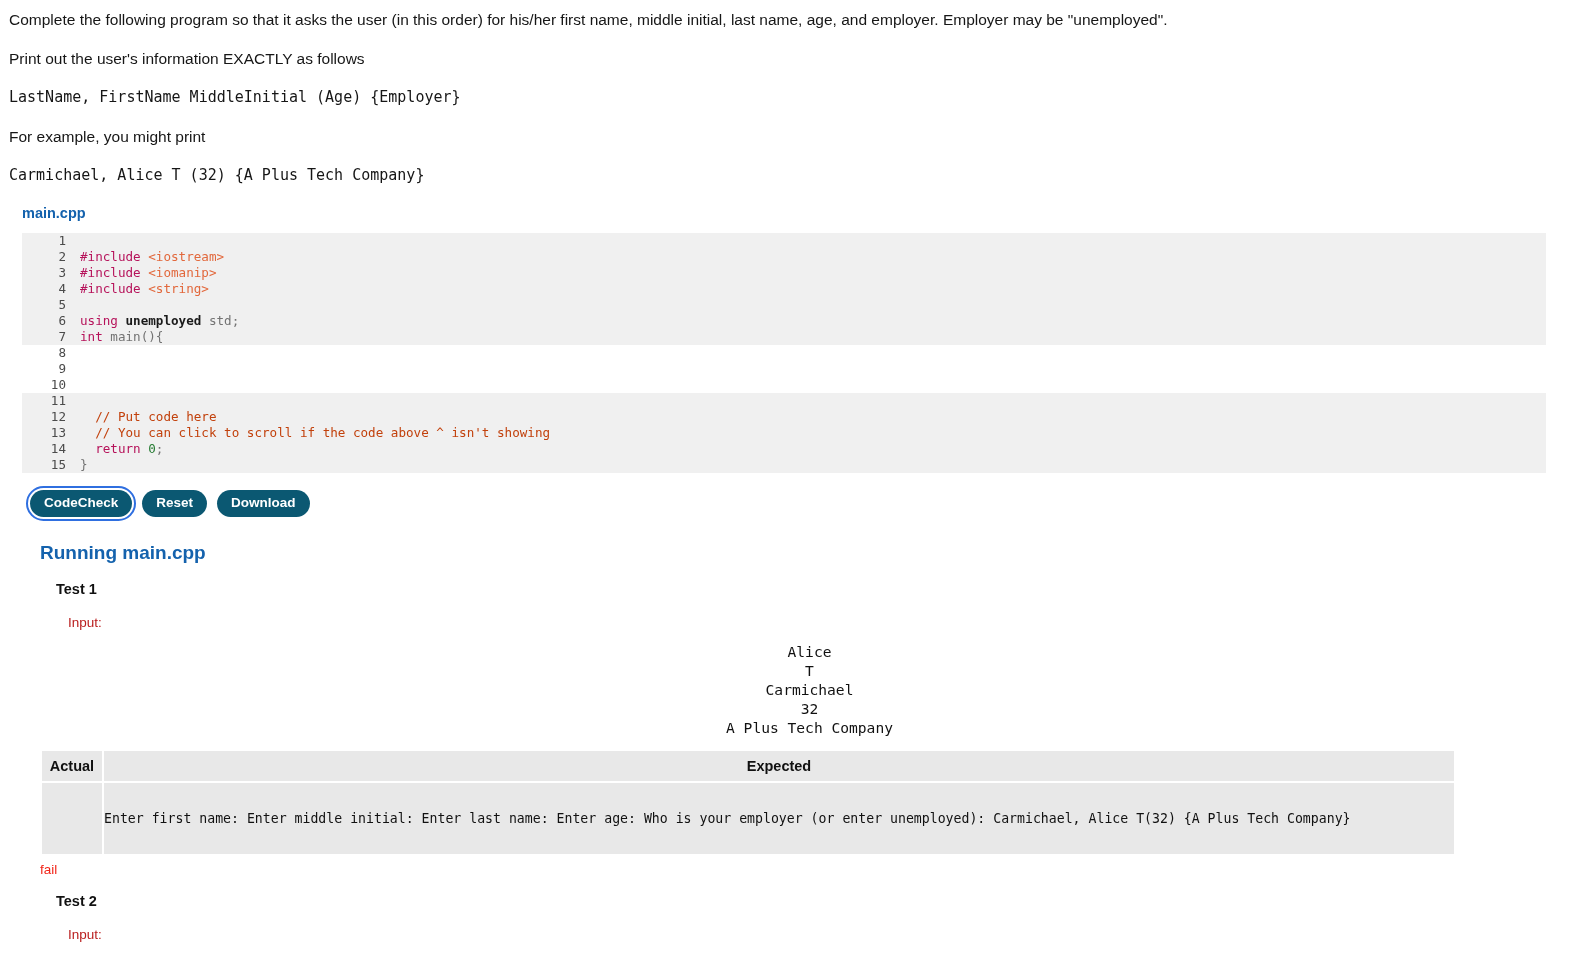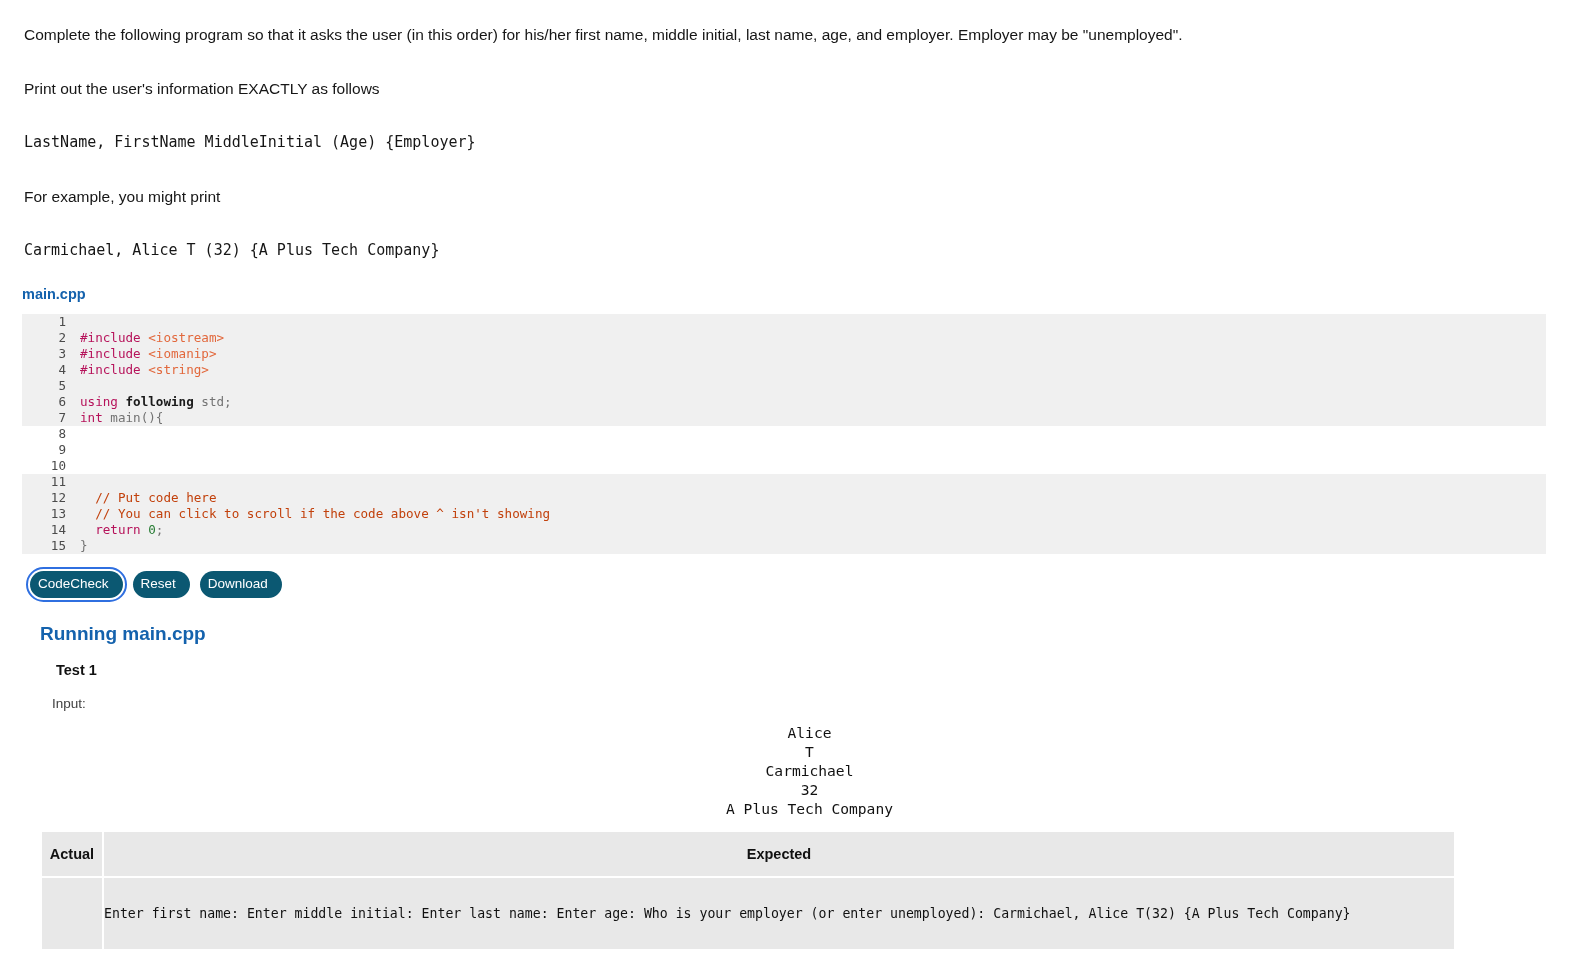--- a/index.html
+++ b/index.html
@@ -17,21 +17,21 @@
     -webkit-font-smoothing: antialiased;
   }
 
   .page { padding: 0; position: relative; }
 
   
   .prose {
     padding: 0 8px;
   }
   .prose p {
-    margin: 16px;
+    margin: 1px;
     padding: 9px 0;
     font-size: 15.5px;
     line-height: 1.3;
     color: #161616;
   }
   .prose p.mono {
     font-family: "DejaVu Sans Mono", "Liberation Mono", monospace;
     font-size: 15px;
     letter-spacing: 0px;
   }
@@ -81,23 +81,23 @@
     display: flex;
     align-items: center;
     gap: 10px;
   }
   .btn {
     background: #0b5872;
     color: #ffffff;
     border: none;
     border-radius: 14px;
     font-family: "Liberation Sans", sans-serif;
-    font-weight: normal;
+    font-weight: bold;
     font-size: 13.5px;
-    padding: 6px 14px 7px 8px;
+    padding: 6px 14px 7px 14px;
     line-height: 1;
     cursor: pointer;
   }
   .btn.focused {
     outline: 2px solid #2f6fe0;
     outline-offset: 2px;
   }
 
   
   .results { padding-left: 40px; margin-top: 25px; }
@@ -108,22 +108,22 @@
     margin: 0 0 17px 0;
   }
   .test-name {
     font-weight: bold;
     font-size: 14.5px;
     margin: 0 0 18px 16px;
     color: #111;
   }
   .input-label {
     font-size: 13.5px;
-    margin: 0 0 12px 12px;
-    color: #404040;
+    margin: 0 0 12px 28px;
+    color: #b91c1c;
   }
   .io-pre {
     font-family: "DejaVu Sans Mono", "Liberation Mono", monospace;
     font-size: 14.6px;
     line-height: 19px;
     margin: 0 0 12px 0;
     white-space: pre;
     color: #111;
     text-align: center;
   }
@@ -136,21 +136,21 @@
     table-layout: fixed;
   }
   table.cmp th, table.cmp td {
     background: #e8e8e8;
     border: none;
     padding: 0;
   }
   table.cmp th {
     font-size: 14.5px;
     font-weight: bold;
-    height: 44px;
+    height: 30px;
     color: #111;
     text-align: center;
   }
   th.col-actual { width: 60px; }
   table.cmp td {
     height: 71px;
     vertical-align: middle;
   }
   td.cell-mono {
     font-family: "DejaVu Sans Mono", "Liberation Mono", monospace;
@@ -183,21 +183,21 @@
 
   <div class="editor-wrap">
     <div class="editor-title">main.cpp</div>
     <div class="code-block" id="code-block">
         <div class="code-seg readonly">
           <div class="cline"><span class="gutter">1</span><span class="ctext"></span></div>
           <div class="cline"><span class="gutter">2</span><span class="ctext"><span class="tok-pre">#include </span><span class="tok-inc">&lt;iostream&gt;</span></span></div>
           <div class="cline"><span class="gutter">3</span><span class="ctext"><span class="tok-pre">#include </span><span class="tok-inc">&lt;iomanip&gt;</span></span></div>
           <div class="cline"><span class="gutter">4</span><span class="ctext"><span class="tok-pre">#include </span><span class="tok-inc">&lt;string&gt;</span></span></div>
           <div class="cline"><span class="gutter">5</span><span class="ctext"></span></div>
-          <div class="cline"><span class="gutter">6</span><span class="ctext"><span class="tok-kw">using </span><span class="tok-bold">following</span><span class="tok-plain"> std;</span></span></div>
+          <div class="cline"><span class="gutter">6</span><span class="ctext"><span class="tok-kw">using </span><span class="tok-bold">unemployed</span><span class="tok-plain"> std;</span></span></div>
           <div class="cline"><span class="gutter">7</span><span class="ctext"><span class="tok-kw">int</span><span class="tok-plain"> main(){</span></span></div>
         </div>
         <div class="code-seg editable">
           <div class="cline"><span class="gutter">8</span><span class="ctext"></span></div>
           <div class="cline"><span class="gutter">9</span><span class="ctext"></span></div>
           <div class="cline"><span class="gutter">10</span><span class="ctext"></span></div>
         </div>
         <div class="code-seg readonly">
           <div class="cline"><span class="gutter">11</span><span class="ctext"></span></div>
           <div class="cline"><span class="gutter">12</span><span class="ctext"><span class="tok-com">  // Put code here</span></span></div>

